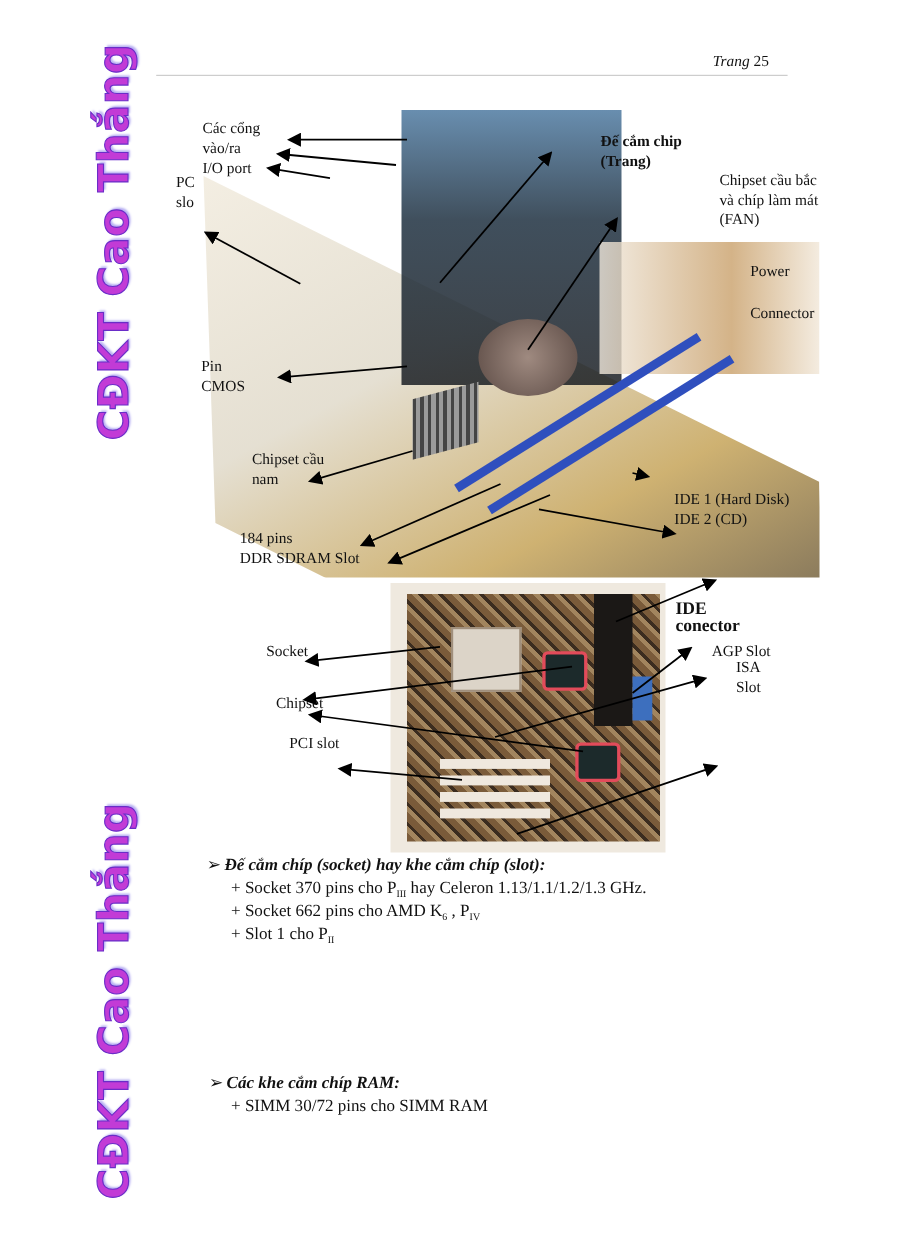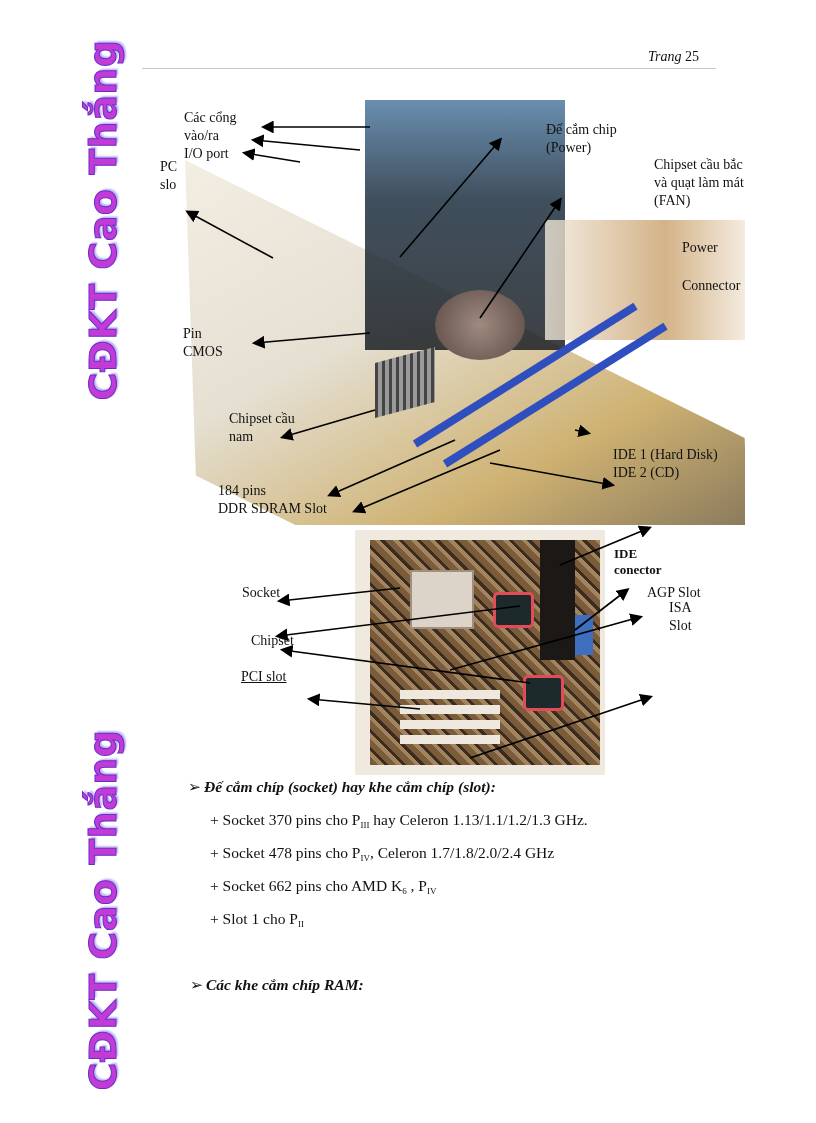--- a/index.html
+++ b/index.html
@@ -32,27 +32,27 @@
   .photo2 { position:absolute; left:355px; top:530px; width:250px; height:245px; background:#efe9df; overflow:hidden; }
   .photo2 .pcb { position:absolute; left:15px; top:10px; width:230px; height:225px;
         background:repeating-linear-gradient(45deg,#7a5b3a 0 6px,#a2855e 6px 10px,#3b2c1f 10px 13px); }
   .photo2 .sock { position:absolute; left:55px; top:40px; width:60px; height:55px; background:#dcd4c8; border:2px solid #a08f7c; }
   .photo2 .chip { position:absolute; width:35px; height:30px; background:#1c2a2b; border:3px solid #e24b5a; border-radius:5px; }
   .photo2 .pci { position:absolute; left:45px; width:100px; height:9px; background:#efe8de; }
   .photo2 .dark { position:absolute; left:185px; top:10px; width:35px; height:120px; background:#1b1816; }
   .photo2 .blue { position:absolute; left:220px; top:85px; width:18px; height:40px; background:#3d6fbe; }
 
   .label { position:absolute; font-size:14px; line-height:18px; white-space:nowrap; }
-  .label.bold { font-weight:bold; font-size:13px; line-height:16px; }
+  .label.bold { font-weight:bold; font-size:16px; line-height:16px; }
   svg.arrows { position:absolute; left:0; top:0; width:816px; height:1123px; pointer-events:none; }
 
   .section { position:absolute; font-size:15.5px; line-height:21px; }
   .section .head { font-weight:bold; font-style:italic; }
   .section .head .bullet { font-style:normal; font-weight:normal; margin-right:3px; }
-  .section .item { padding-left:22px;margin-top:12px; }
+  .section .item { padding-left:22px; }
   sub { font-size:9px; vertical-align:-3px; line-height:0; }
 </style>
 </head>
 <body>
 
 <div class="header-page">
   <span>Trang</span>
   <span class="num">25</span>
 </div>
 <div class="header-rule"></div>
@@ -89,27 +89,27 @@
 
 <div class="label" style="left:184px;top:109px;">
   <div>Các cổng</div>
   <div>vào/ra</div>
   <div>I/O port</div>
 </div>
 <div class="label" style="left:160px;top:158px;">
   <div>PC</div>
   <div>slo</div>
 </div>
-<div class="label" style="left:546px;top:121px;">
+<div class="label" style="left:546px;top:121px;font-weight:bold;">
   <div>Đế cắm chip</div>
-  <div>(Power)</div>
+  <div>(Trang)</div>
 </div>
 <div class="label" style="left:613px;top:156px;margin-left:41px;">
   <div>Chipset cầu bắc</div>
-  <div>và quạt làm mát</div>
+  <div>và chíp làm mát</div>
   <div>(FAN)</div>
 </div>
 <div class="label" style="left:682px;top:229px;line-height:38px;">
   <div>Power</div>
   <div>Connector</div>
 </div>
 <div class="label" style="left:183px;top:325px;">
   <div>Pin</div>
   <div>CMOS</div>
 </div>
@@ -130,21 +130,21 @@
   <div>IDE</div>
   <div>conector</div>
 </div>
 <div class="label" style="left:647px;top:542px;margin-top:42px;">AGP Slot</div>
 <div class="label" style="left:669px;top:599px;">
   <div>ISA</div>
   <div>Slot</div>
 </div>
 <div class="label" style="left:229px;top:584px;margin-left:13px;">Socket</div>
 <div class="label" style="left:251px;top:632px;">Chipset</div>
-<div class="label" style="left:241px;top:668px;text-decoration:underline;">PCI slot</div>
+<div class="label" style="left:263px;top:668px;">PCI slot</div>
 
 <svg class="arrows" viewBox="0 0 816 1123">
   <defs>
     <marker id="ah" markerWidth="8" markerHeight="8" refX="6" refY="4" orient="auto">
       <path d="M0,0 L8,4 L0,8 Z" fill="#000"></path>
     </marker>
   </defs>
   <g stroke="#000" stroke-width="1.6" fill="none" marker-end="url(#ah)">
     <line x1="370" y1="127" x2="264" y2="127"></line>
     <line x1="360" y1="150" x2="254" y2="140"></line>
@@ -167,22 +167,22 @@
     <line x1="420" y1="709" x2="310" y2="699"></line>
     <line x1="470" y1="758" x2="650" y2="697"></line>
   </g>
 </svg>
 
 <div class="section" style="left:188px;top:776px;">
   <div class="head">
     <span class="bullet">➢</span><span>Đế cắm chíp (socket) hay khe cắm chíp (slot):</span>
   </div>
   <div class="item"><span>+  Socket 370 pins cho P</span><sub>III</sub><span> hay Celeron 1.13/1.1/1.2/1.3 GHz.</span></div>
-  <div class="item"><span>+ Socket 478 pins cho P</span><sub>IV</sub><span>, Celeron 1.7/1.8/2.0/2.4 GHz</span></div>
   <div class="item"><span>+ Socket 662 pins cho AMD K</span><sub>6</sub><span> , P</span><sub>IV</sub></div>
   <div class="item"><span>+ Slot 1 cho P</span><sub>II</sub></div>
 </div>
 
 <div class="section" style="left:190px;top:974px;">
   <div class="head">
     <span class="bullet">➢</span><span>Các khe cắm chíp RAM:</span>
   </div>
+  <div class="item" style="padding-left:20px;"><span>+ SIMM 30/72 pins cho SIMM RAM</span></div>
 </div>
 
 </body></html>

